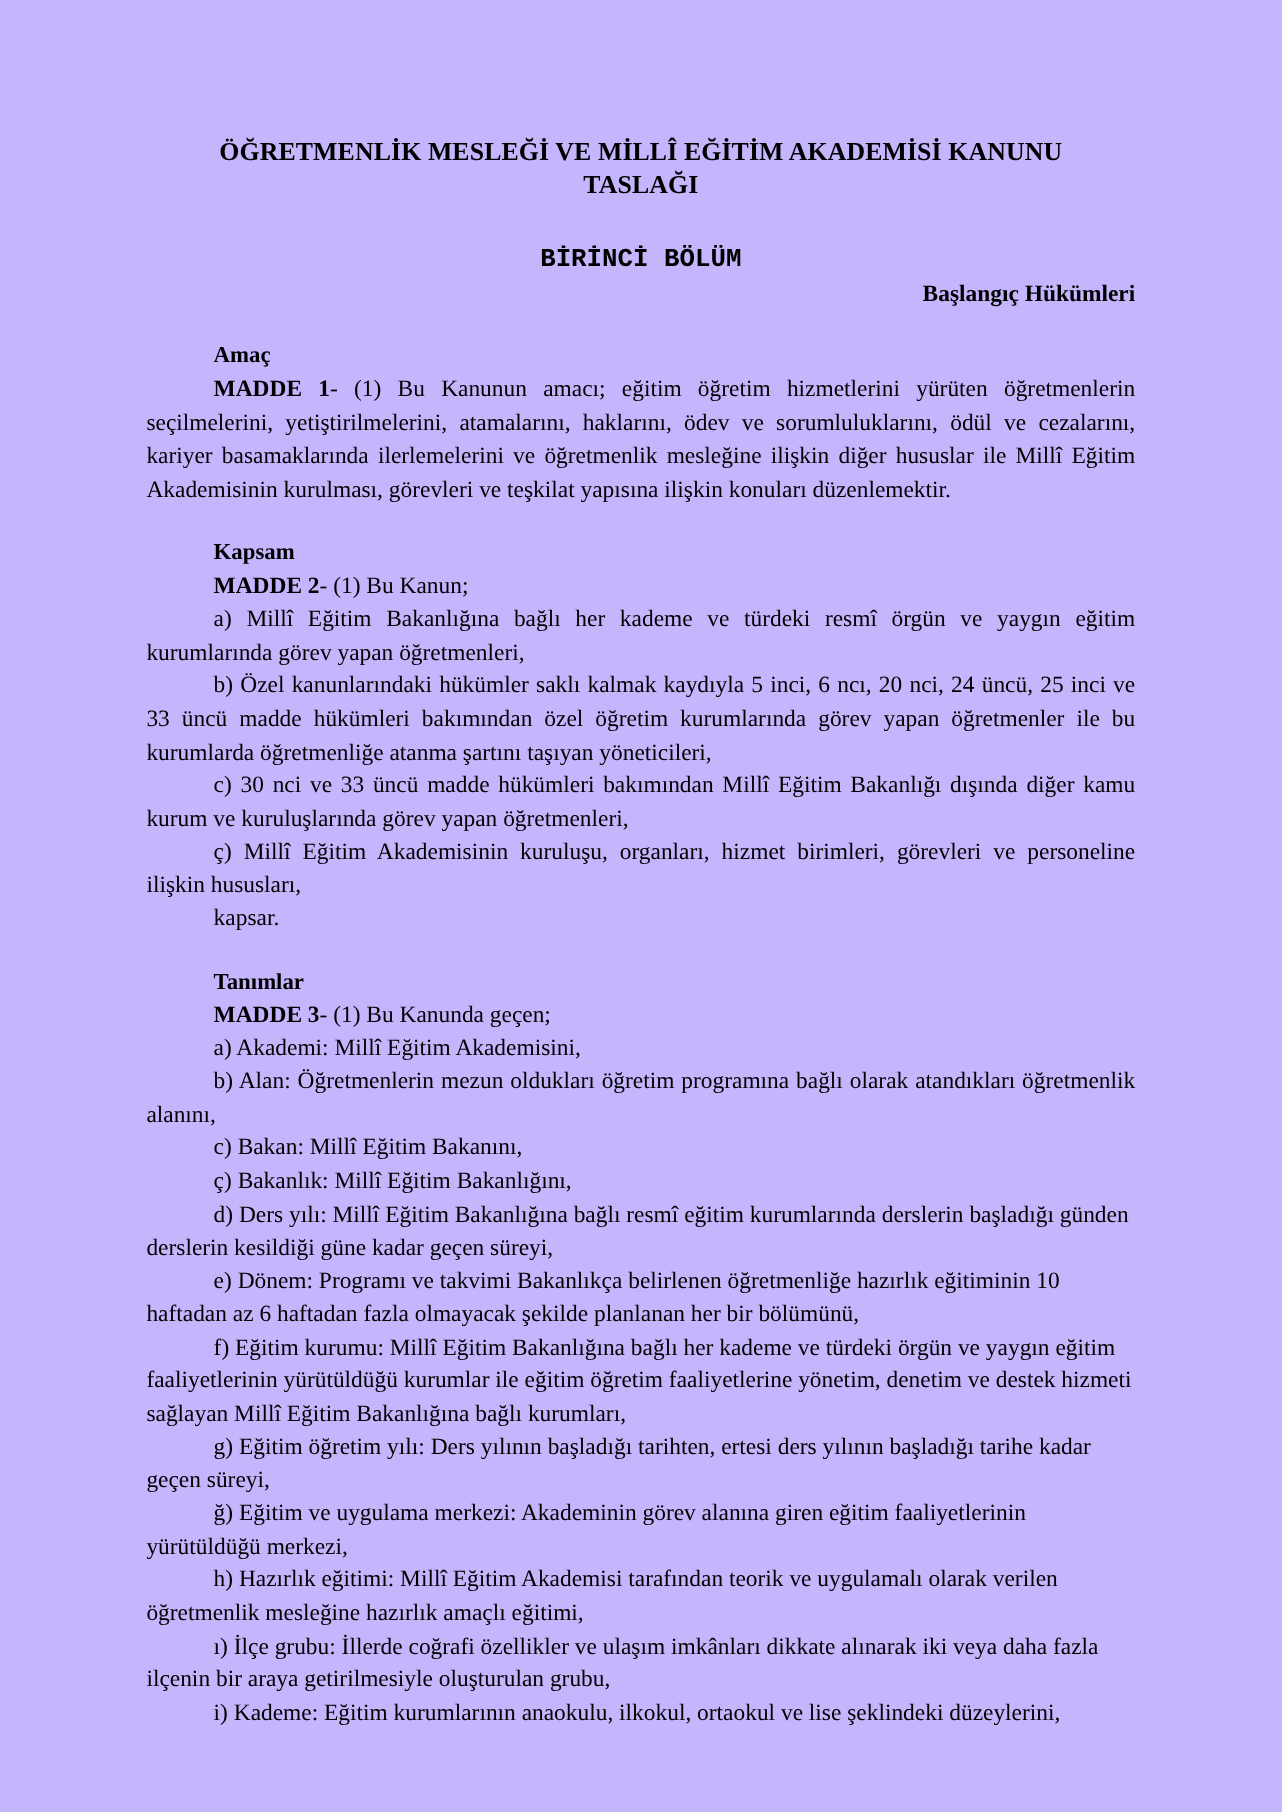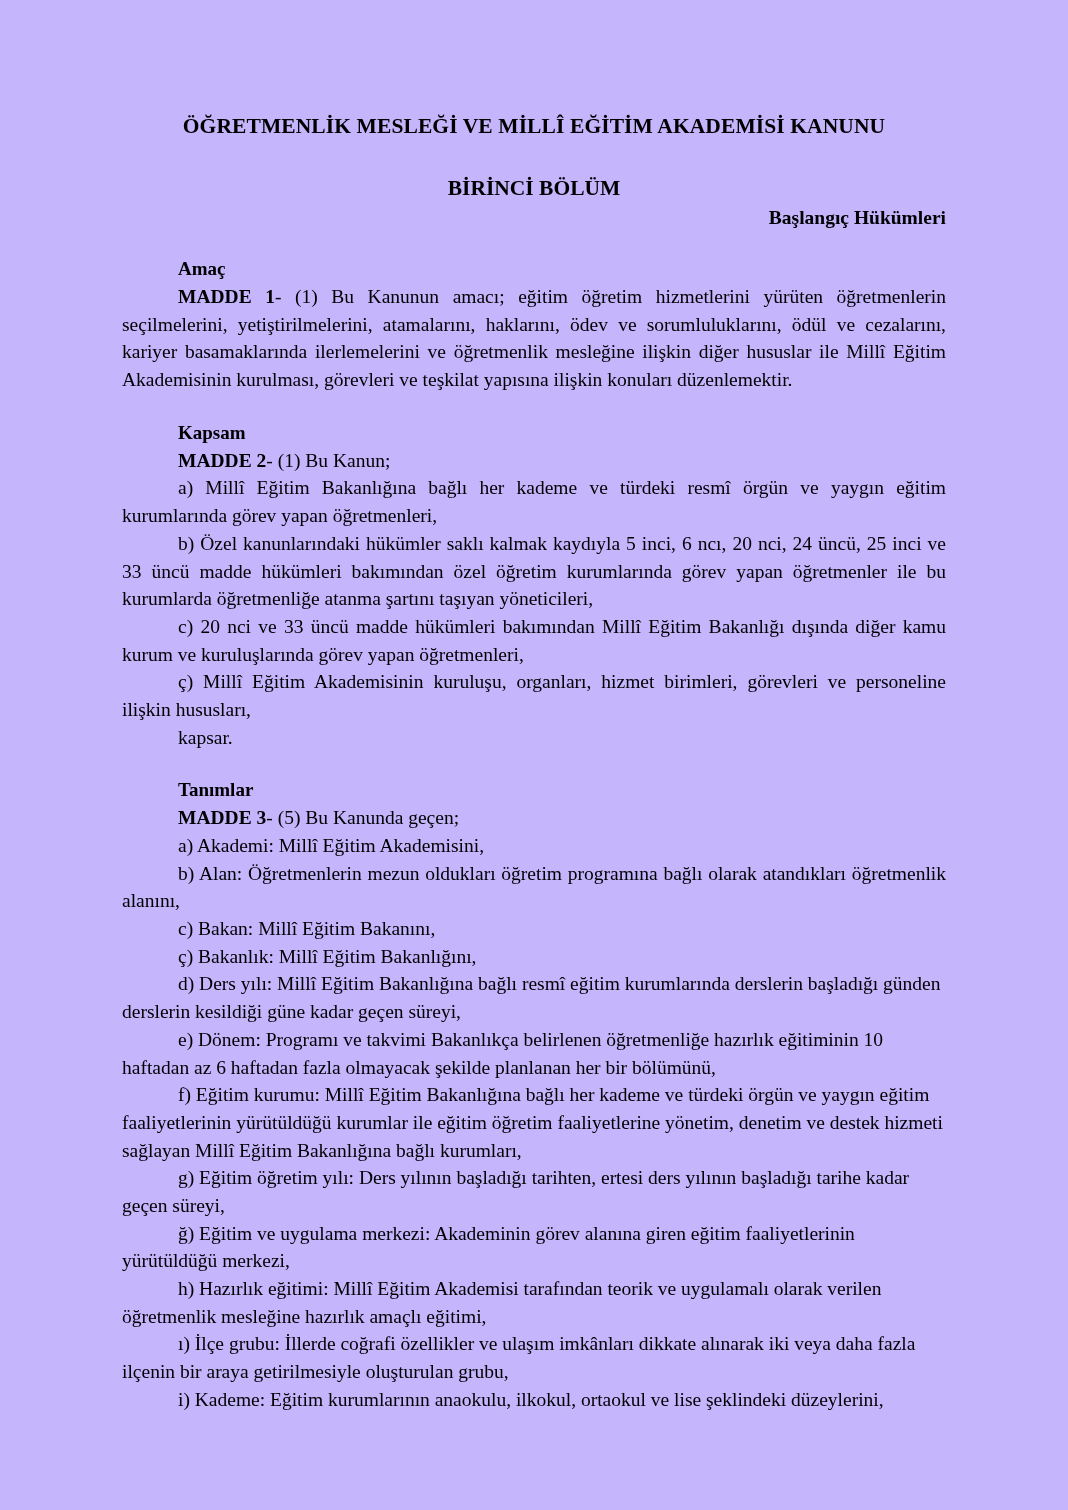--- a/index.html
+++ b/index.html
@@ -27,20 +27,21 @@
     line-height: 1.32;
     margin: 0 18px 0 18px;
     letter-spacing: 0.1px;
   }
   .section-heading {
     text-align: center;
     font-weight: bold;
     font-size: 21.5px;
     line-height: 1.32;
     margin-top: 34px;
+    font-family: Liberation Mono, monospace;
   }
   .section-subheading {
     text-align: right;
     font-weight: bold;
     font-size: 19.5px;
     line-height: 1.3;
     margin-top: 2px;
   }
   .block {
     margin-top: 26px;
@@ -67,43 +68,44 @@
     font-weight: bold;
   }
 </style>
 </head>
 <body>
 
 <div class="page">
 
   <div class="doc-title">
     <div>ÖĞRETMENLİK MESLEĞİ VE MİLLÎ EĞİTİM AKADEMİSİ KANUNU</div>
+    <div>TASLAĞI</div>
   </div>
 
   <div class="section-heading">BİRİNCİ BÖLÜM</div>
   <div class="section-subheading">Başlangıç Hükümleri</div>
 
   <div class="block">
     <div class="label">Amaç</div>
     <p class="para"><span class="madde">MADDE 1</span><span>- (1) Bu Kanunun amacı; eğitim öğretim hizmetlerini yürüten öğretmenlerin seçilmelerini, yetiştirilmelerini, atamalarını, haklarını, ödev ve sorumluluklarını, ödül ve cezalarını, kariyer basamaklarında ilerlemelerini ve öğretmenlik mesleğine ilişkin diğer hususlar ile Millî Eğitim Akademisinin kurulması, görevleri ve teşkilat yapısına ilişkin konuları düzenlemektir.</span></p>
   </div>
 
   <div class="block">
     <div class="label">Kapsam</div>
     <p class="para nojust"><span class="madde">MADDE 2</span><span>- (1) Bu Kanun;</span></p>
     <p class="para"><span>a) Millî Eğitim Bakanlığına bağlı her kademe ve türdeki resmî örgün ve yaygın eğitim kurumlarında görev yapan öğretmenleri,</span></p>
     <p class="para"><span>b) Özel kanunlarındaki hükümler saklı kalmak kaydıyla 5 inci, 6 ncı, 20 nci, 24 üncü, 25 inci ve 33 üncü madde hükümleri bakımından özel öğretim kurumlarında görev yapan öğretmenler ile bu kurumlarda öğretmenliğe atanma şartını taşıyan yöneticileri,</span></p>
-    <p class="para"><span>c) 20 nci ve 33 üncü madde hükümleri bakımından Millî Eğitim Bakanlığı dışında diğer kamu kurum ve kuruluşlarında görev yapan öğretmenleri,</span></p>
+    <p class="para"><span>c) 30 nci ve 33 üncü madde hükümleri bakımından Millî Eğitim Bakanlığı dışında diğer kamu kurum ve kuruluşlarında görev yapan öğretmenleri,</span></p>
     <p class="para"><span>ç) Millî Eğitim Akademisinin kuruluşu, organları, hizmet birimleri, görevleri ve personeline ilişkin hususları,</span></p>
     <p class="para nojust"><span>kapsar.</span></p>
   </div>
 
   <div class="block">
     <div class="label">Tanımlar</div>
-    <p class="para nojust"><span class="madde">MADDE 3</span><span>- (5) Bu Kanunda geçen;</span></p>
+    <p class="para nojust"><span class="madde">MADDE 3</span><span>- (1) Bu Kanunda geçen;</span></p>
     <p class="para nojust"><span>a) Akademi: Millî Eğitim Akademisini,</span></p>
     <p class="para"><span>b) Alan: Öğretmenlerin mezun oldukları öğretim programına bağlı olarak atandıkları öğretmenlik alanını,</span></p>
     <p class="para nojust"><span>c) Bakan: Millî Eğitim Bakanını,</span></p>
     <p class="para nojust"><span>ç) Bakanlık: Millî Eğitim Bakanlığını,</span></p>
     <p class="para nojust"><span>d) Ders yılı: Millî Eğitim Bakanlığına bağlı resmî eğitim kurumlarında derslerin başladığı günden derslerin kesildiği güne kadar geçen süreyi,</span></p>
     <p class="para nojust"><span>e) Dönem: Programı ve takvimi Bakanlıkça belirlenen öğretmenliğe hazırlık eğitiminin 10 haftadan az 6 haftadan fazla olmayacak şekilde planlanan her bir bölümünü,</span></p>
     <p class="para nojust"><span>f) Eğitim kurumu: Millî Eğitim Bakanlığına bağlı her kademe ve türdeki örgün ve yaygın eğitim faaliyetlerinin yürütüldüğü kurumlar ile eğitim öğretim faaliyetlerine yönetim, denetim ve destek hizmeti sağlayan Millî Eğitim Bakanlığına bağlı kurumları,</span></p>
     <p class="para nojust"><span>g) Eğitim öğretim yılı: Ders yılının başladığı tarihten, ertesi ders yılının başladığı tarihe kadar geçen süreyi,</span></p>
     <p class="para nojust"><span>ğ) Eğitim ve uygulama merkezi: Akademinin görev alanına giren eğitim faaliyetlerinin yürütüldüğü merkezi,</span></p>
     <p class="para nojust"><span>h) Hazırlık eğitimi: Millî Eğitim Akademisi tarafından teorik ve uygulamalı olarak verilen öğretmenlik mesleğine hazırlık amaçlı eğitimi,</span></p>

